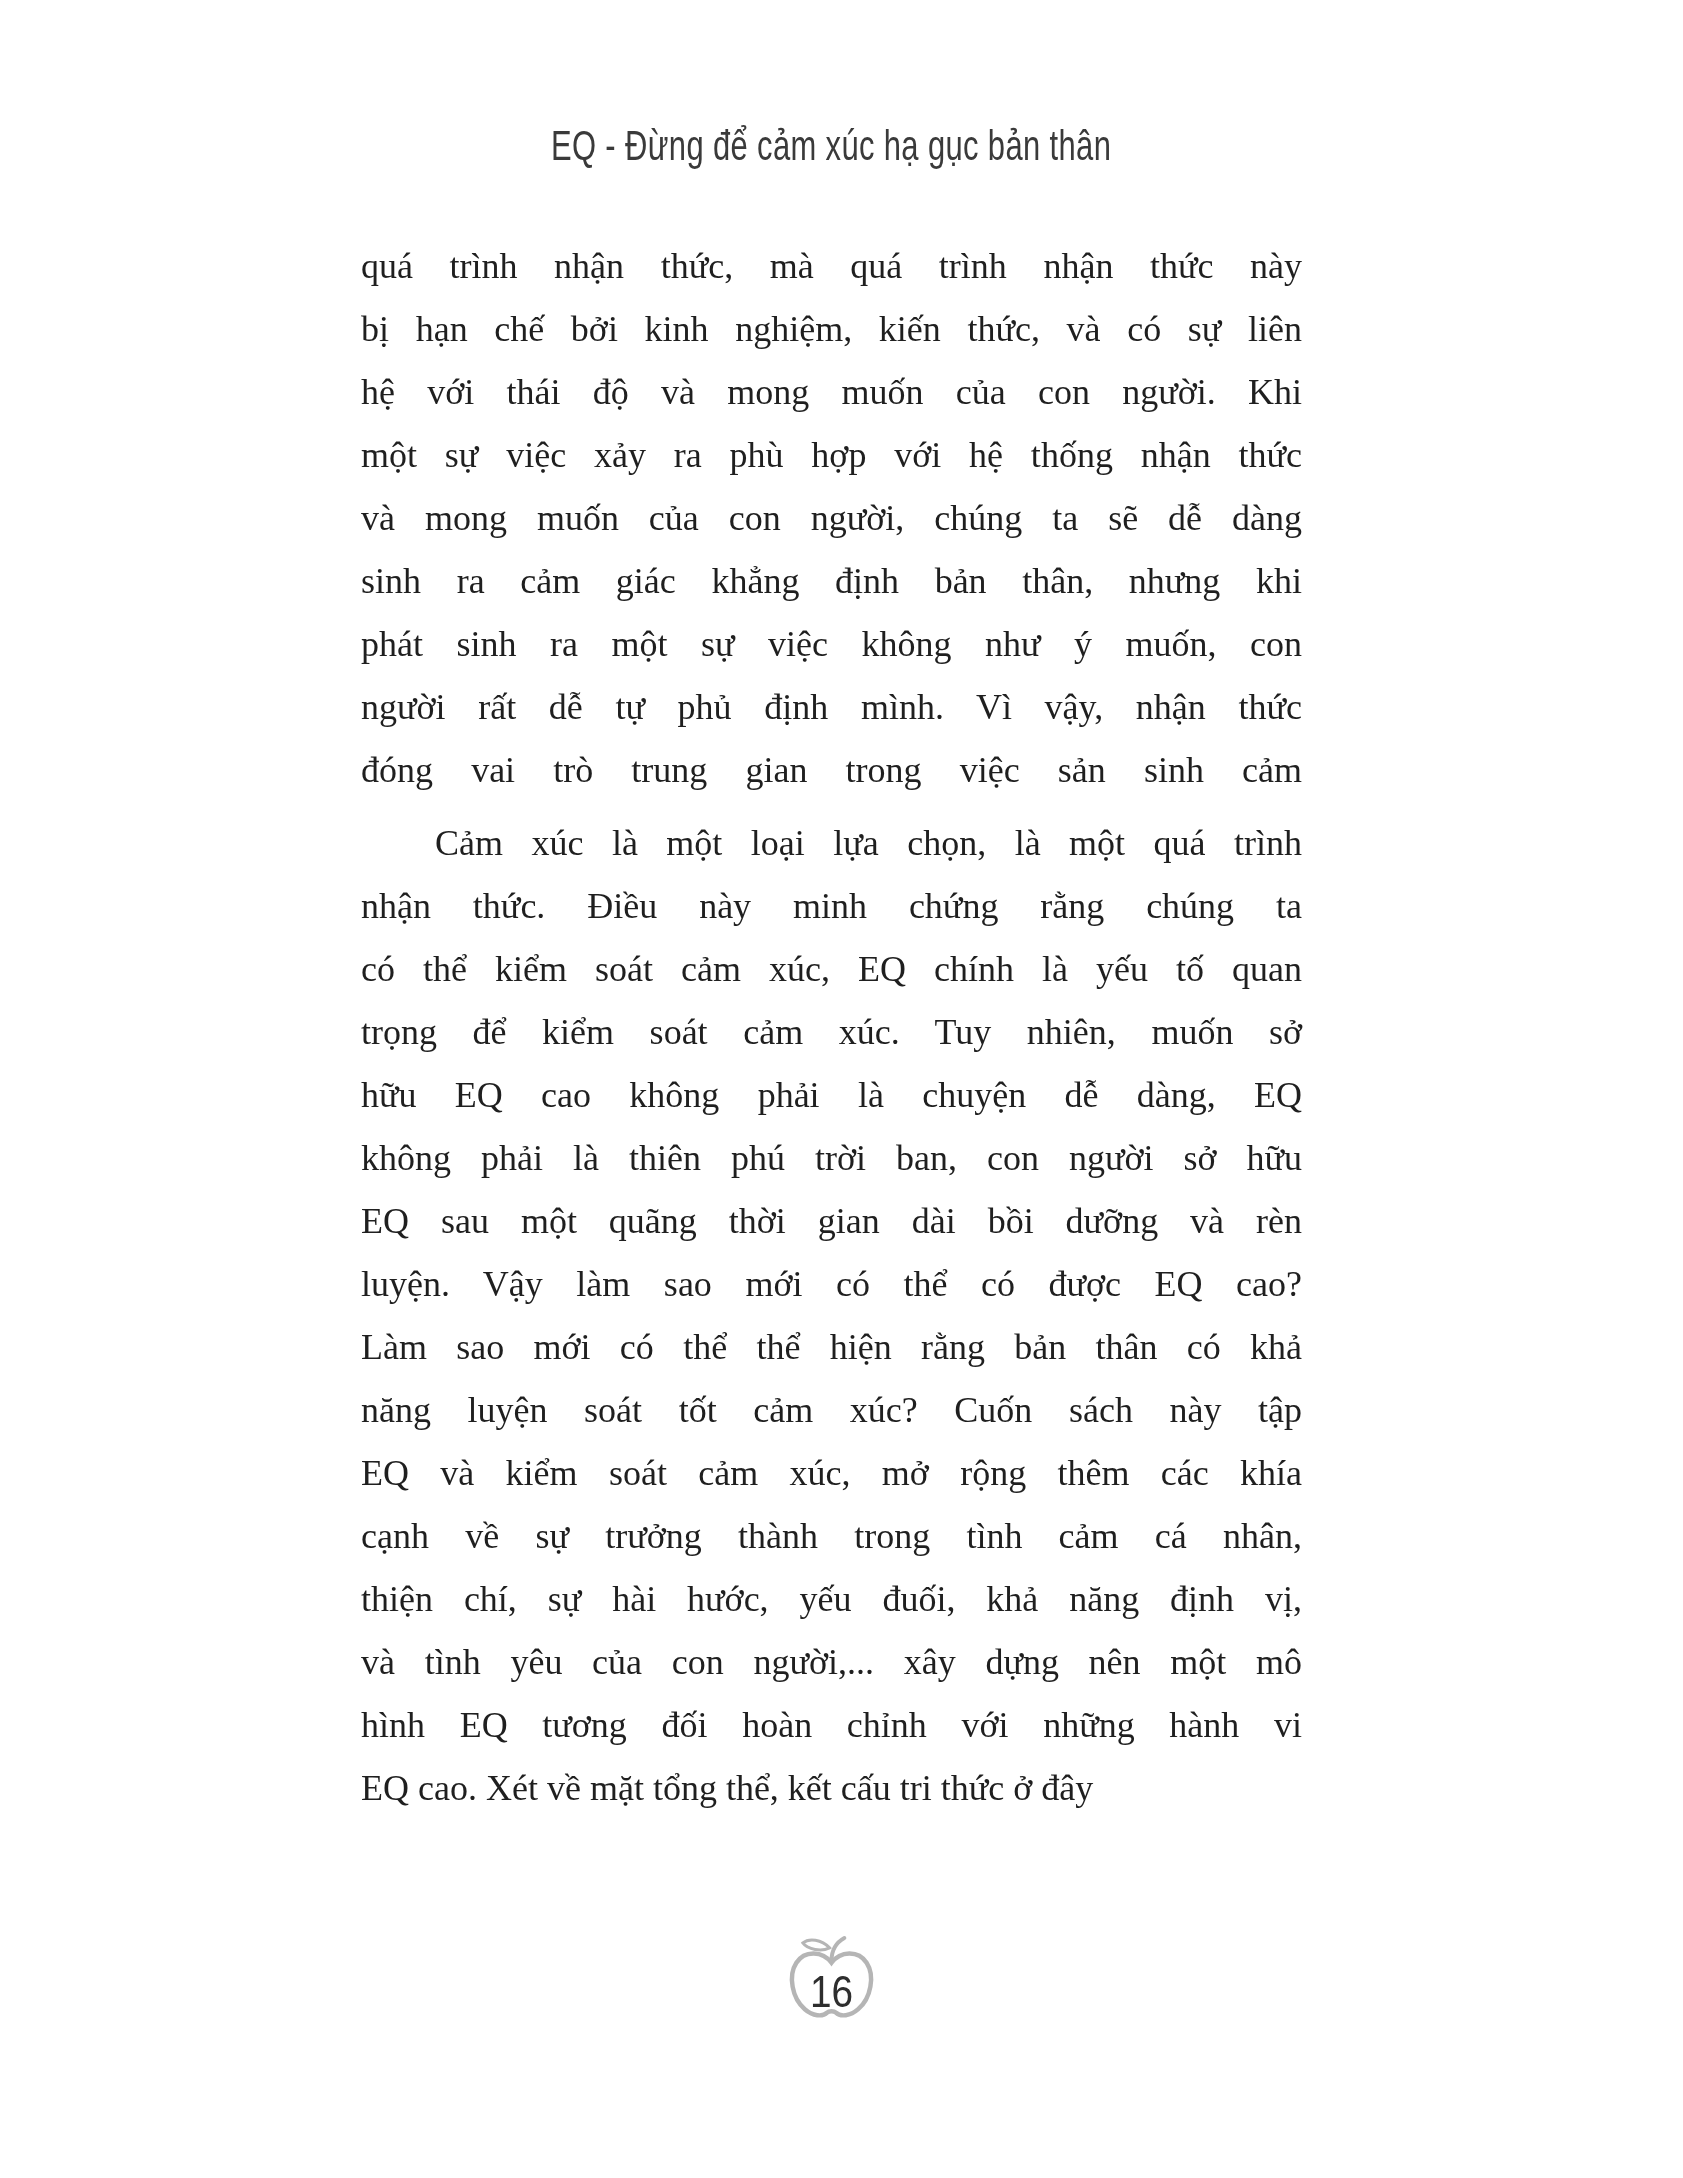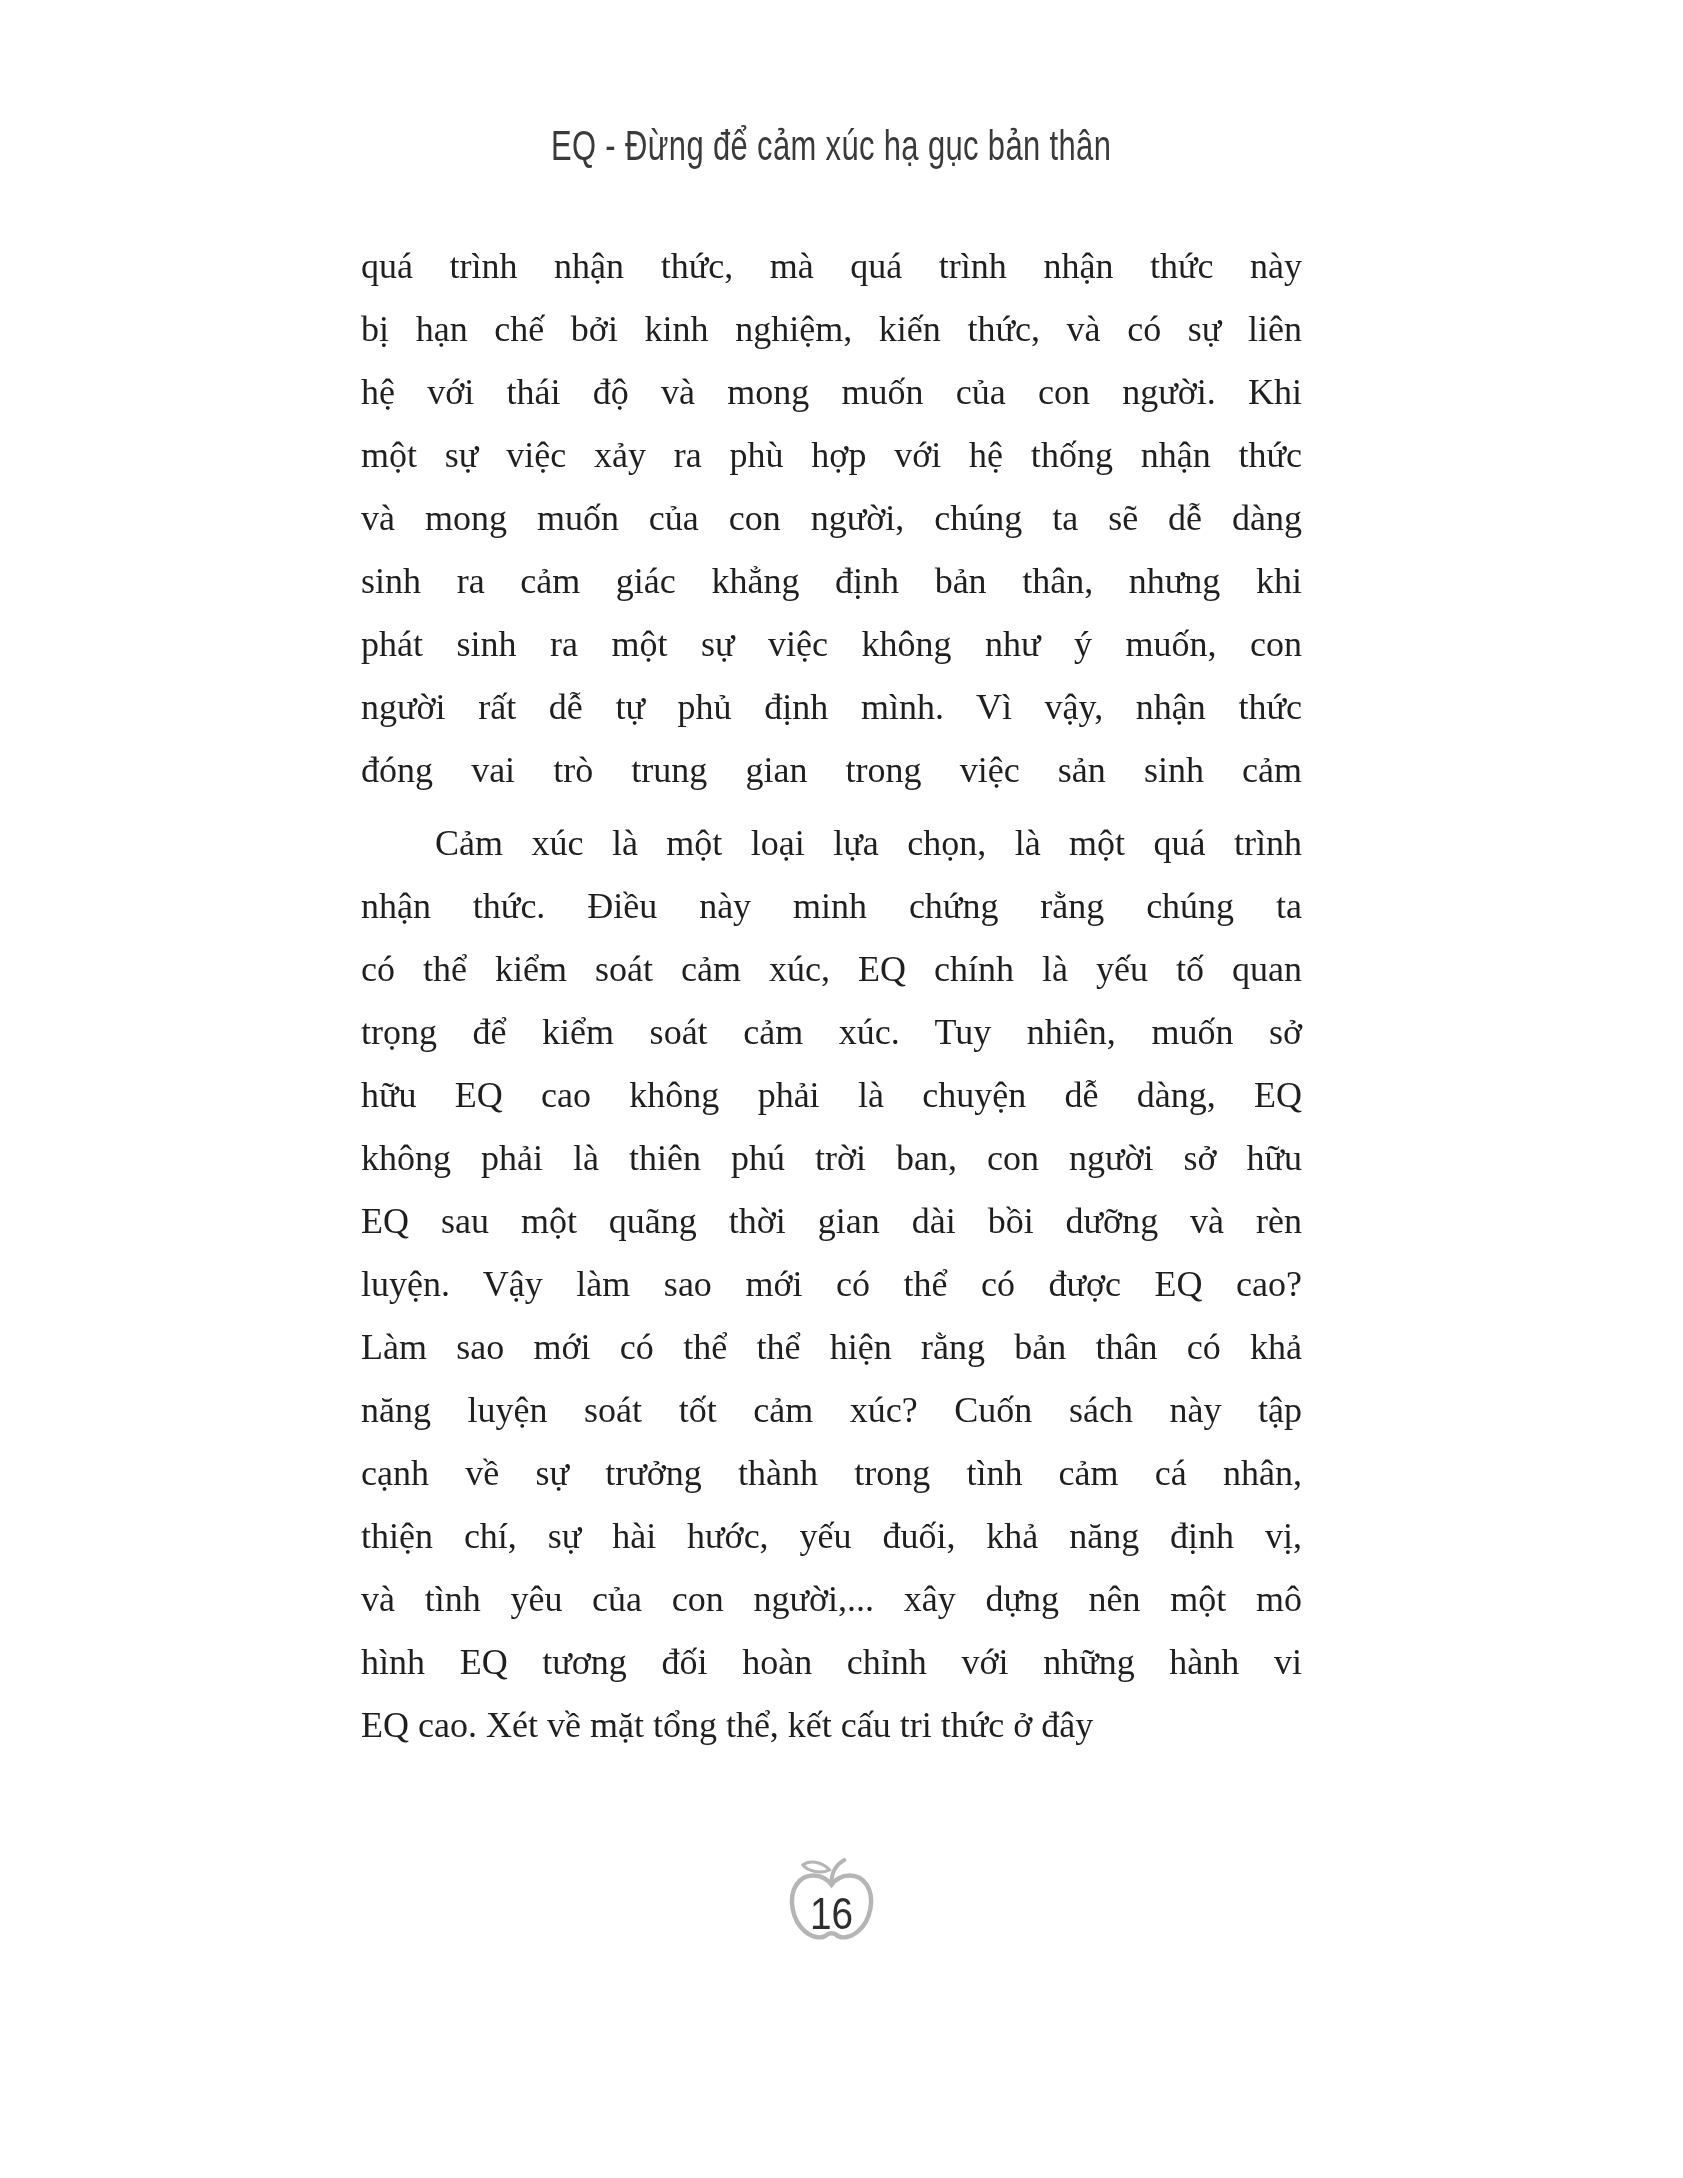--- a/index.html
+++ b/index.html
@@ -51,21 +51,21 @@
   }
   .line.last {
     text-align-last: left;
   }
   .para.indent .line.first {
     padding-left: 74px;
   }
   .footer {
     position: absolute;
     left: 782px;
-    top: 1857px;
+    top: 1935px;
     width: 99px;
     height: 91px;
   }
   .apple-svg {
     position: absolute;
     left: 0;
     top: 0;
     width: 99px;
     height: 91px;
   }
@@ -111,20 +111,21 @@
         <div class="line first">Cảm xúc là một loại lựa chọn, là một quá trình</div>
         <div class="line">nhận thức. Điều này minh chứng rằng chúng ta</div>
         <div class="line">có thể kiểm soát cảm xúc, EQ chính là yếu tố quan</div>
         <div class="line">trọng để kiểm soát cảm xúc. Tuy nhiên, muốn sở</div>
         <div class="line">hữu EQ cao không phải là chuyện dễ dàng, EQ</div>
         <div class="line">không phải là thiên phú trời ban, con người sở hữu</div>
         <div class="line">EQ sau một quãng thời gian dài bồi dưỡng và rèn</div>
         <div class="line">luyện. Vậy làm sao mới có thể có được EQ cao?</div>
         <div class="line">Làm sao mới có thể thể hiện rằng bản thân có khả</div>
         <div class="line">năng luyện soát tốt cảm xúc? Cuốn sách này tập</div>
+        <div class="line">EQ và kiểm soát cảm xúc, mở rộng thêm các khía</div>
         <div class="line">cạnh về sự trưởng thành trong tình cảm cá nhân,</div>
         <div class="line">thiện chí, sự hài hước, yếu đuối, khả năng định vị,</div>
         <div class="line">và tình yêu của con người,... xây dựng nên một mô</div>
         <div class="line">hình EQ tương đối hoàn chỉnh với những hành vi</div>
         <div class="line last">EQ cao. Xét về mặt tổng thể, kết cấu tri thức ở đây</div>
       </div>
   </div>
 
   <div class="footer">
     <svg class="apple-svg" viewBox="0 0 100 92" aria-hidden="true">

